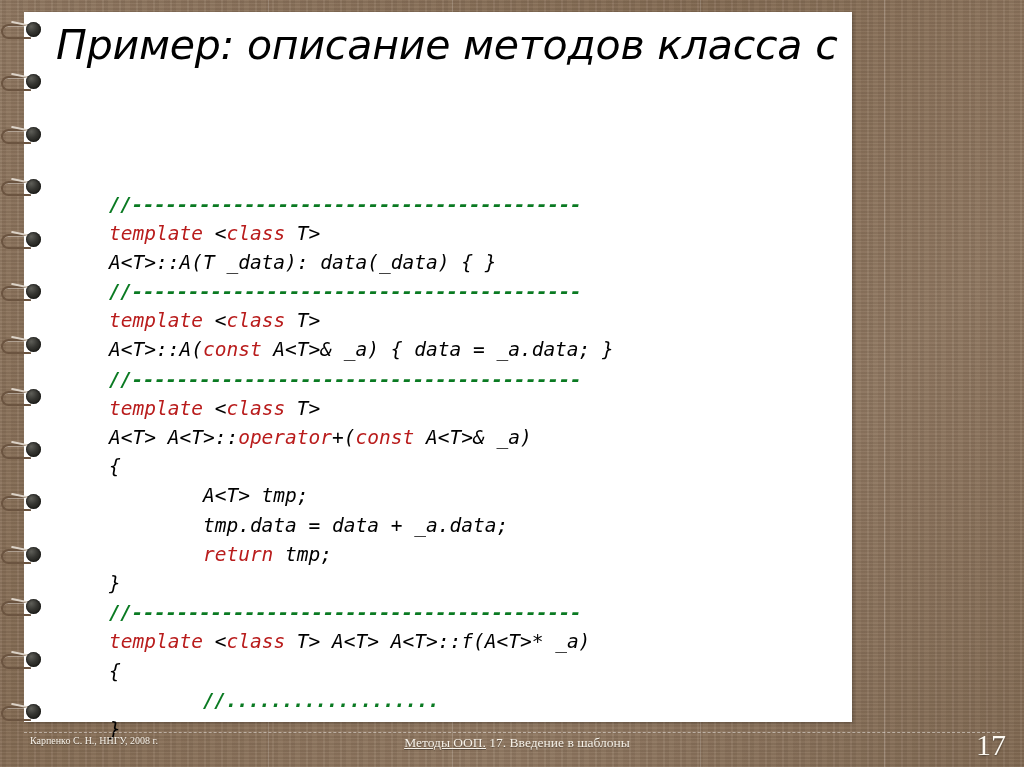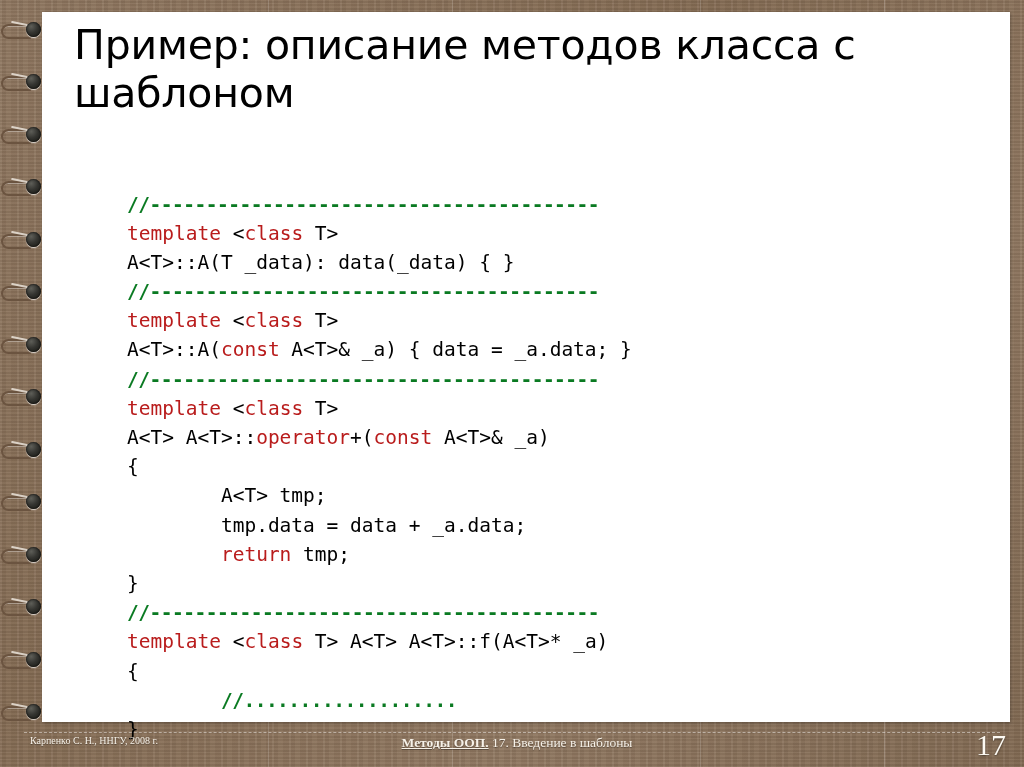--- a/index.html
+++ b/index.html
@@ -55,26 +55,27 @@
     top: 0;
     bottom: 0;
     width: 1px;
     background: rgba(255,255,255,0.16);
     pointer-events: none;
   }
 
   
   #page {
     position: absolute;
-    left: 42px;
+    left: 24px;
     top: 12px;
-    width: 968px;
+    width: 828px;
     height: 710px;
     background: #ffffff;
     box-shadow: 1px 1px 3px rgba(0,0,0,0.25);
+    font-style: italic;
   }
 
   
   #binding {
     position: absolute;
     left: 0;
     top: 12px;
     width: 60px;
     height: 710px;
     pointer-events: none;
@@ -173,21 +174,21 @@
     left: 0;
     right: 0;
     top: 13px;
     text-align: center;
     font-family: "Liberation Serif", "DejaVu Serif", serif;
     font-size: 13.5px;
     white-space: nowrap;
     text-shadow: 0 1px 1px rgba(0,0,0,0.35);
   }
   #footer-center .course {
-    font-weight: bold;
+    font-weight: normal;
     text-decoration: underline;
     padding-left: 10px;
   }
   #page-number {
     position: absolute;
     right: 18px;
     top: 6px;
     font-family: "Liberation Serif", "DejaVu Serif", serif;
     font-weight: normal;
     font-size: 30px;
@@ -202,21 +203,20 @@
 
   <div class="wood-seam" style="left:268px"></div>
   <div class="wood-seam" style="left:452px"></div>
   <div class="wood-seam" style="left:700px"></div>
   <div class="wood-seam" style="left:884px"></div>
 
   <div id="page">
 
     <div id="title">
       <div>Пример: описание методов класса с</div>
-      <div>шаблоном</div>
     </div>
 
     <pre id="code"><span class="ln"><span class="cm">//----------------------------------------</span></span><span class="ln"><span class="kw">template </span><span>&lt;</span><span class="kw">class</span><span> T&gt;</span></span><span class="ln"><span>A&lt;T&gt;::A(T _data): data(_data) { }</span></span><span class="ln"><span class="cm">//----------------------------------------</span></span><span class="ln"><span class="kw">template </span><span>&lt;</span><span class="kw">class</span><span> T&gt;</span></span><span class="ln"><span>A&lt;T&gt;::A(</span><span class="kw">const</span><span> A&lt;T&gt;&amp; _a) { data = _a.data; }</span></span><span class="ln"><span class="cm">//----------------------------------------</span></span><span class="ln"><span class="kw">template </span><span>&lt;</span><span class="kw">class</span><span> T&gt;</span></span><span class="ln"><span>A&lt;T&gt; A&lt;T&gt;::</span><span class="kw">operator</span><span>+(</span><span class="kw">const</span><span> A&lt;T&gt;&amp; _a)</span></span><span class="ln"><span>{</span></span><span class="ln">        <span>A&lt;T&gt; tmp;</span></span><span class="ln">        <span>tmp.data = data + _a.data;</span></span><span class="ln">        <span class="kw">return</span><span> tmp;</span></span><span class="ln"><span>}</span></span><span class="ln"><span class="cm">//----------------------------------------</span></span><span class="ln"><span class="kw">template </span><span>&lt;</span><span class="kw">class</span><span> T&gt; A&lt;T&gt; A&lt;T&gt;::f(A&lt;T&gt;* _a)</span></span><span class="ln"><span>{</span></span><span class="ln">        <span class="cm">//...................</span></span><span class="ln"><span>}</span></span></pre>
 
   </div>
 
   <div id="binding">
       <div class="ring-wire" style="top: 12px;"></div>
       <div class="ring-hole" style="top: 10px;"></div>
       <div class="ring-wire" style="top: 64.4615px;"></div>

